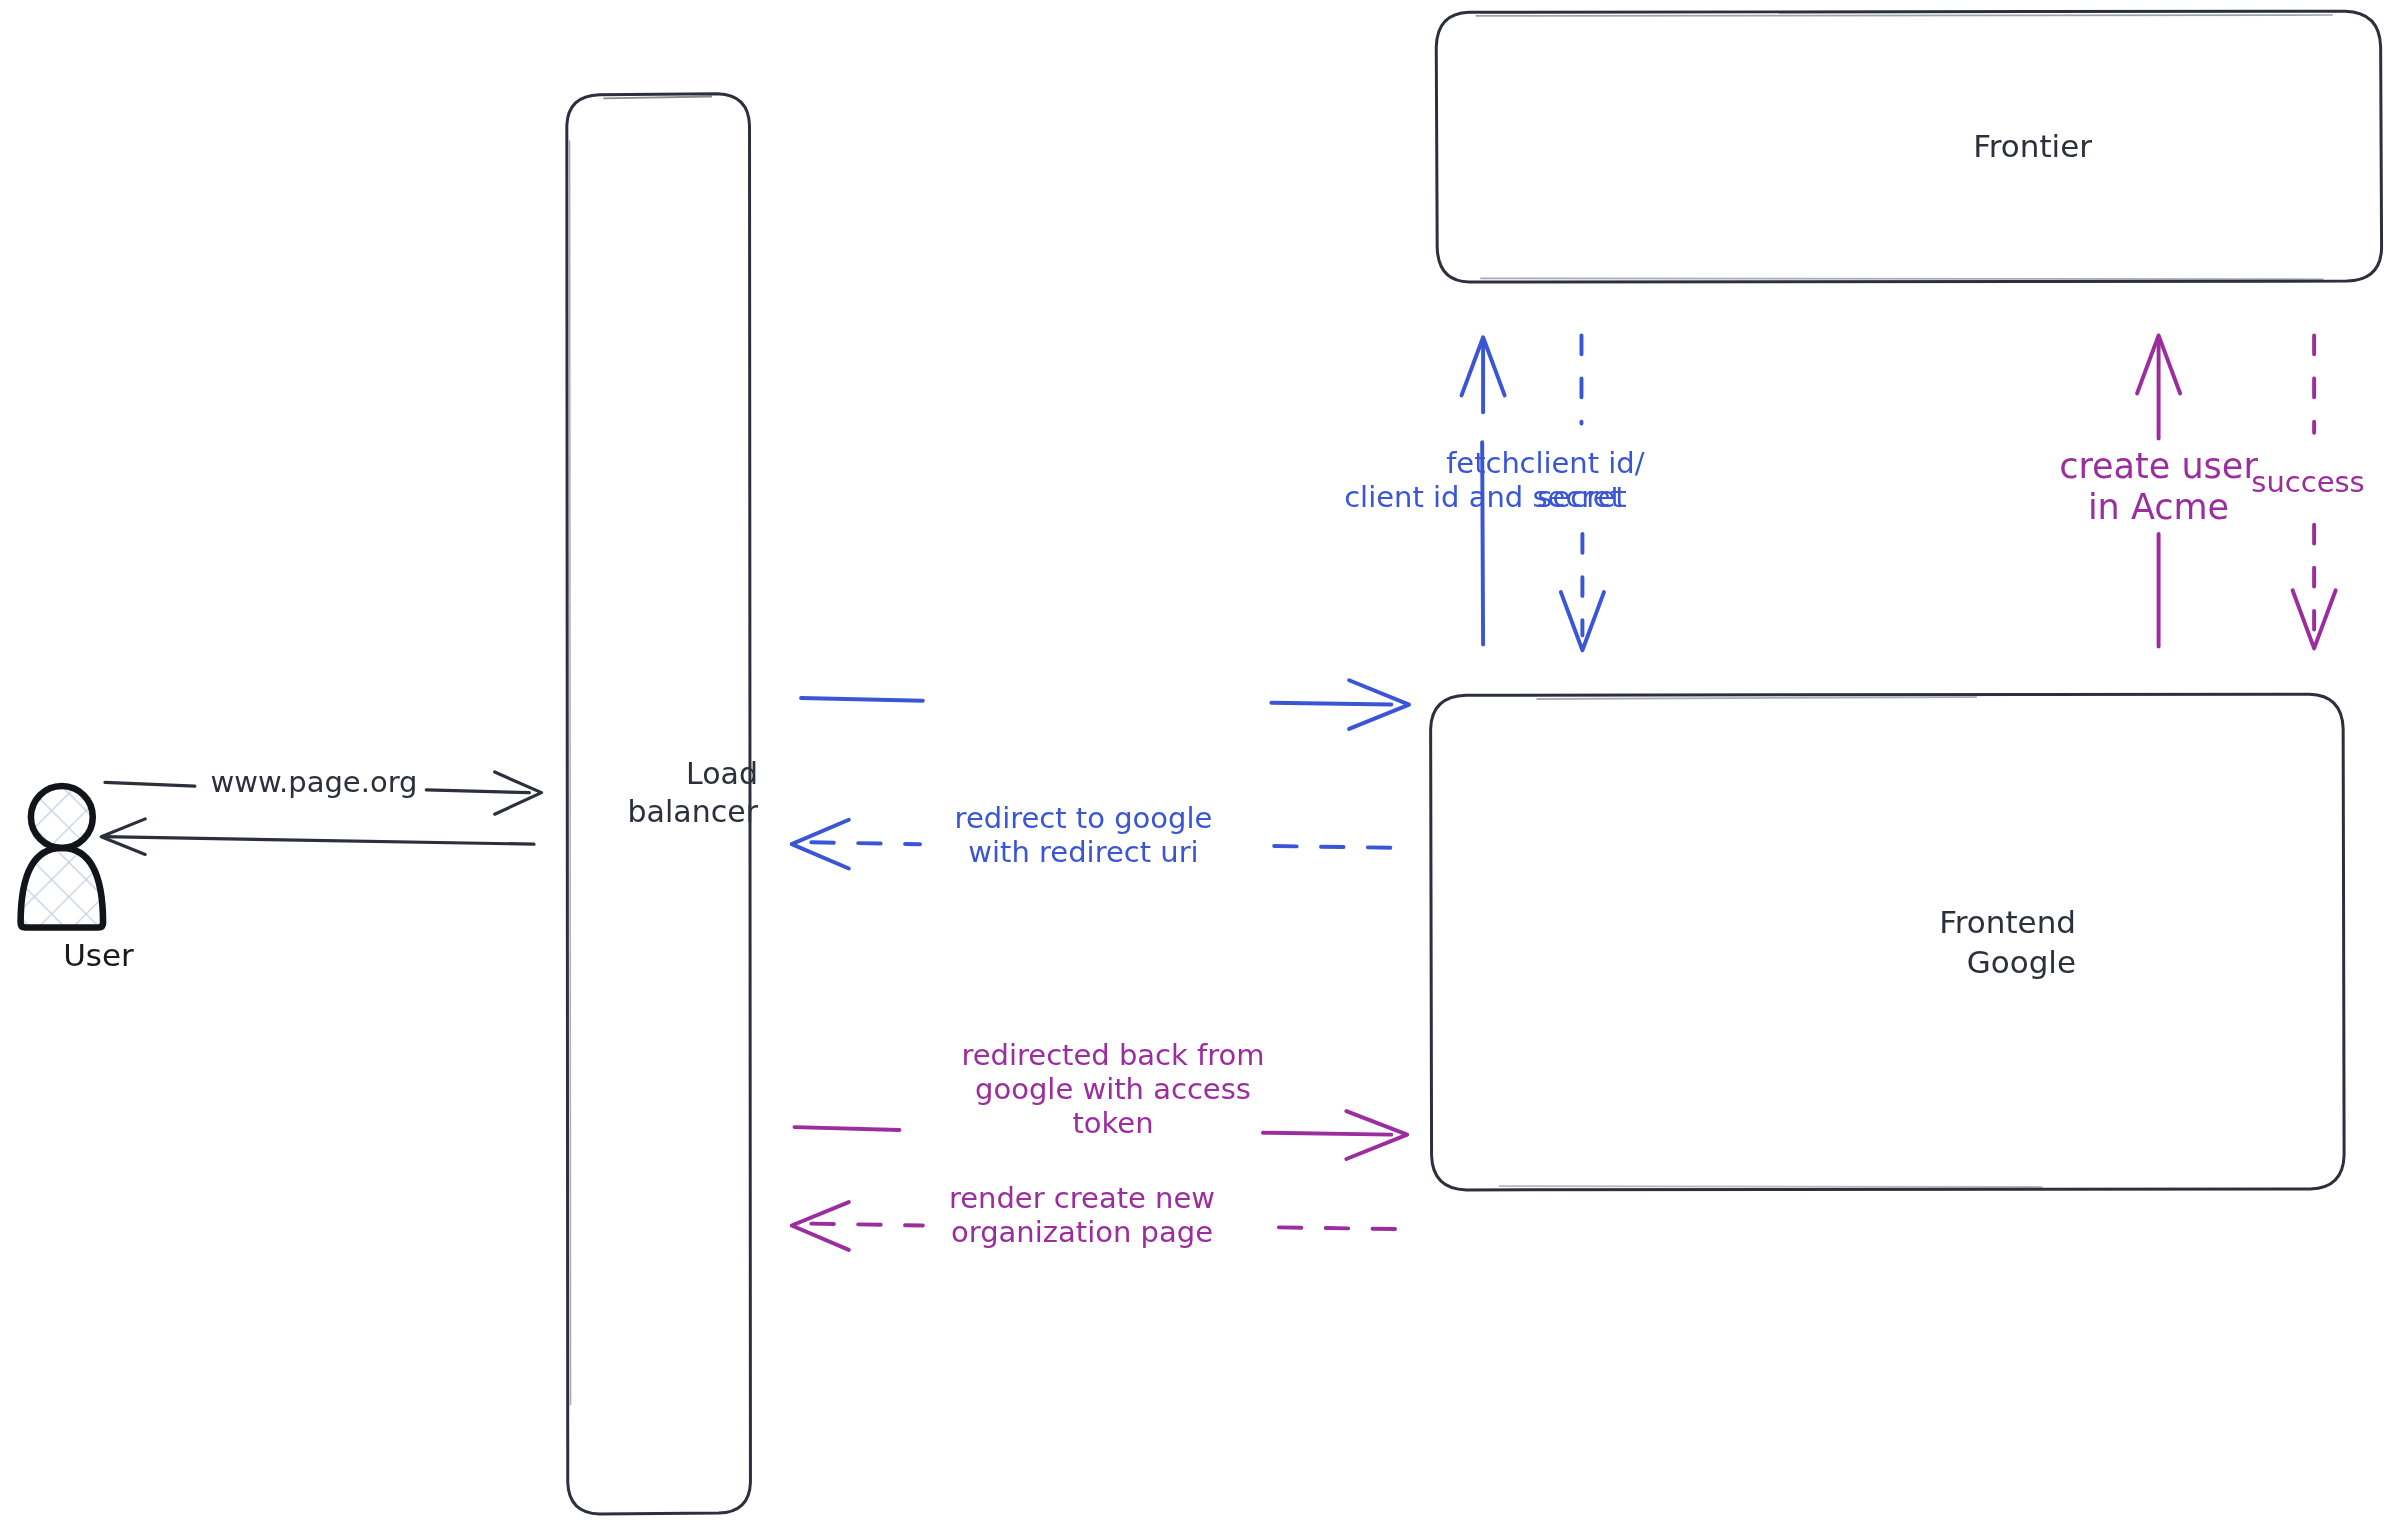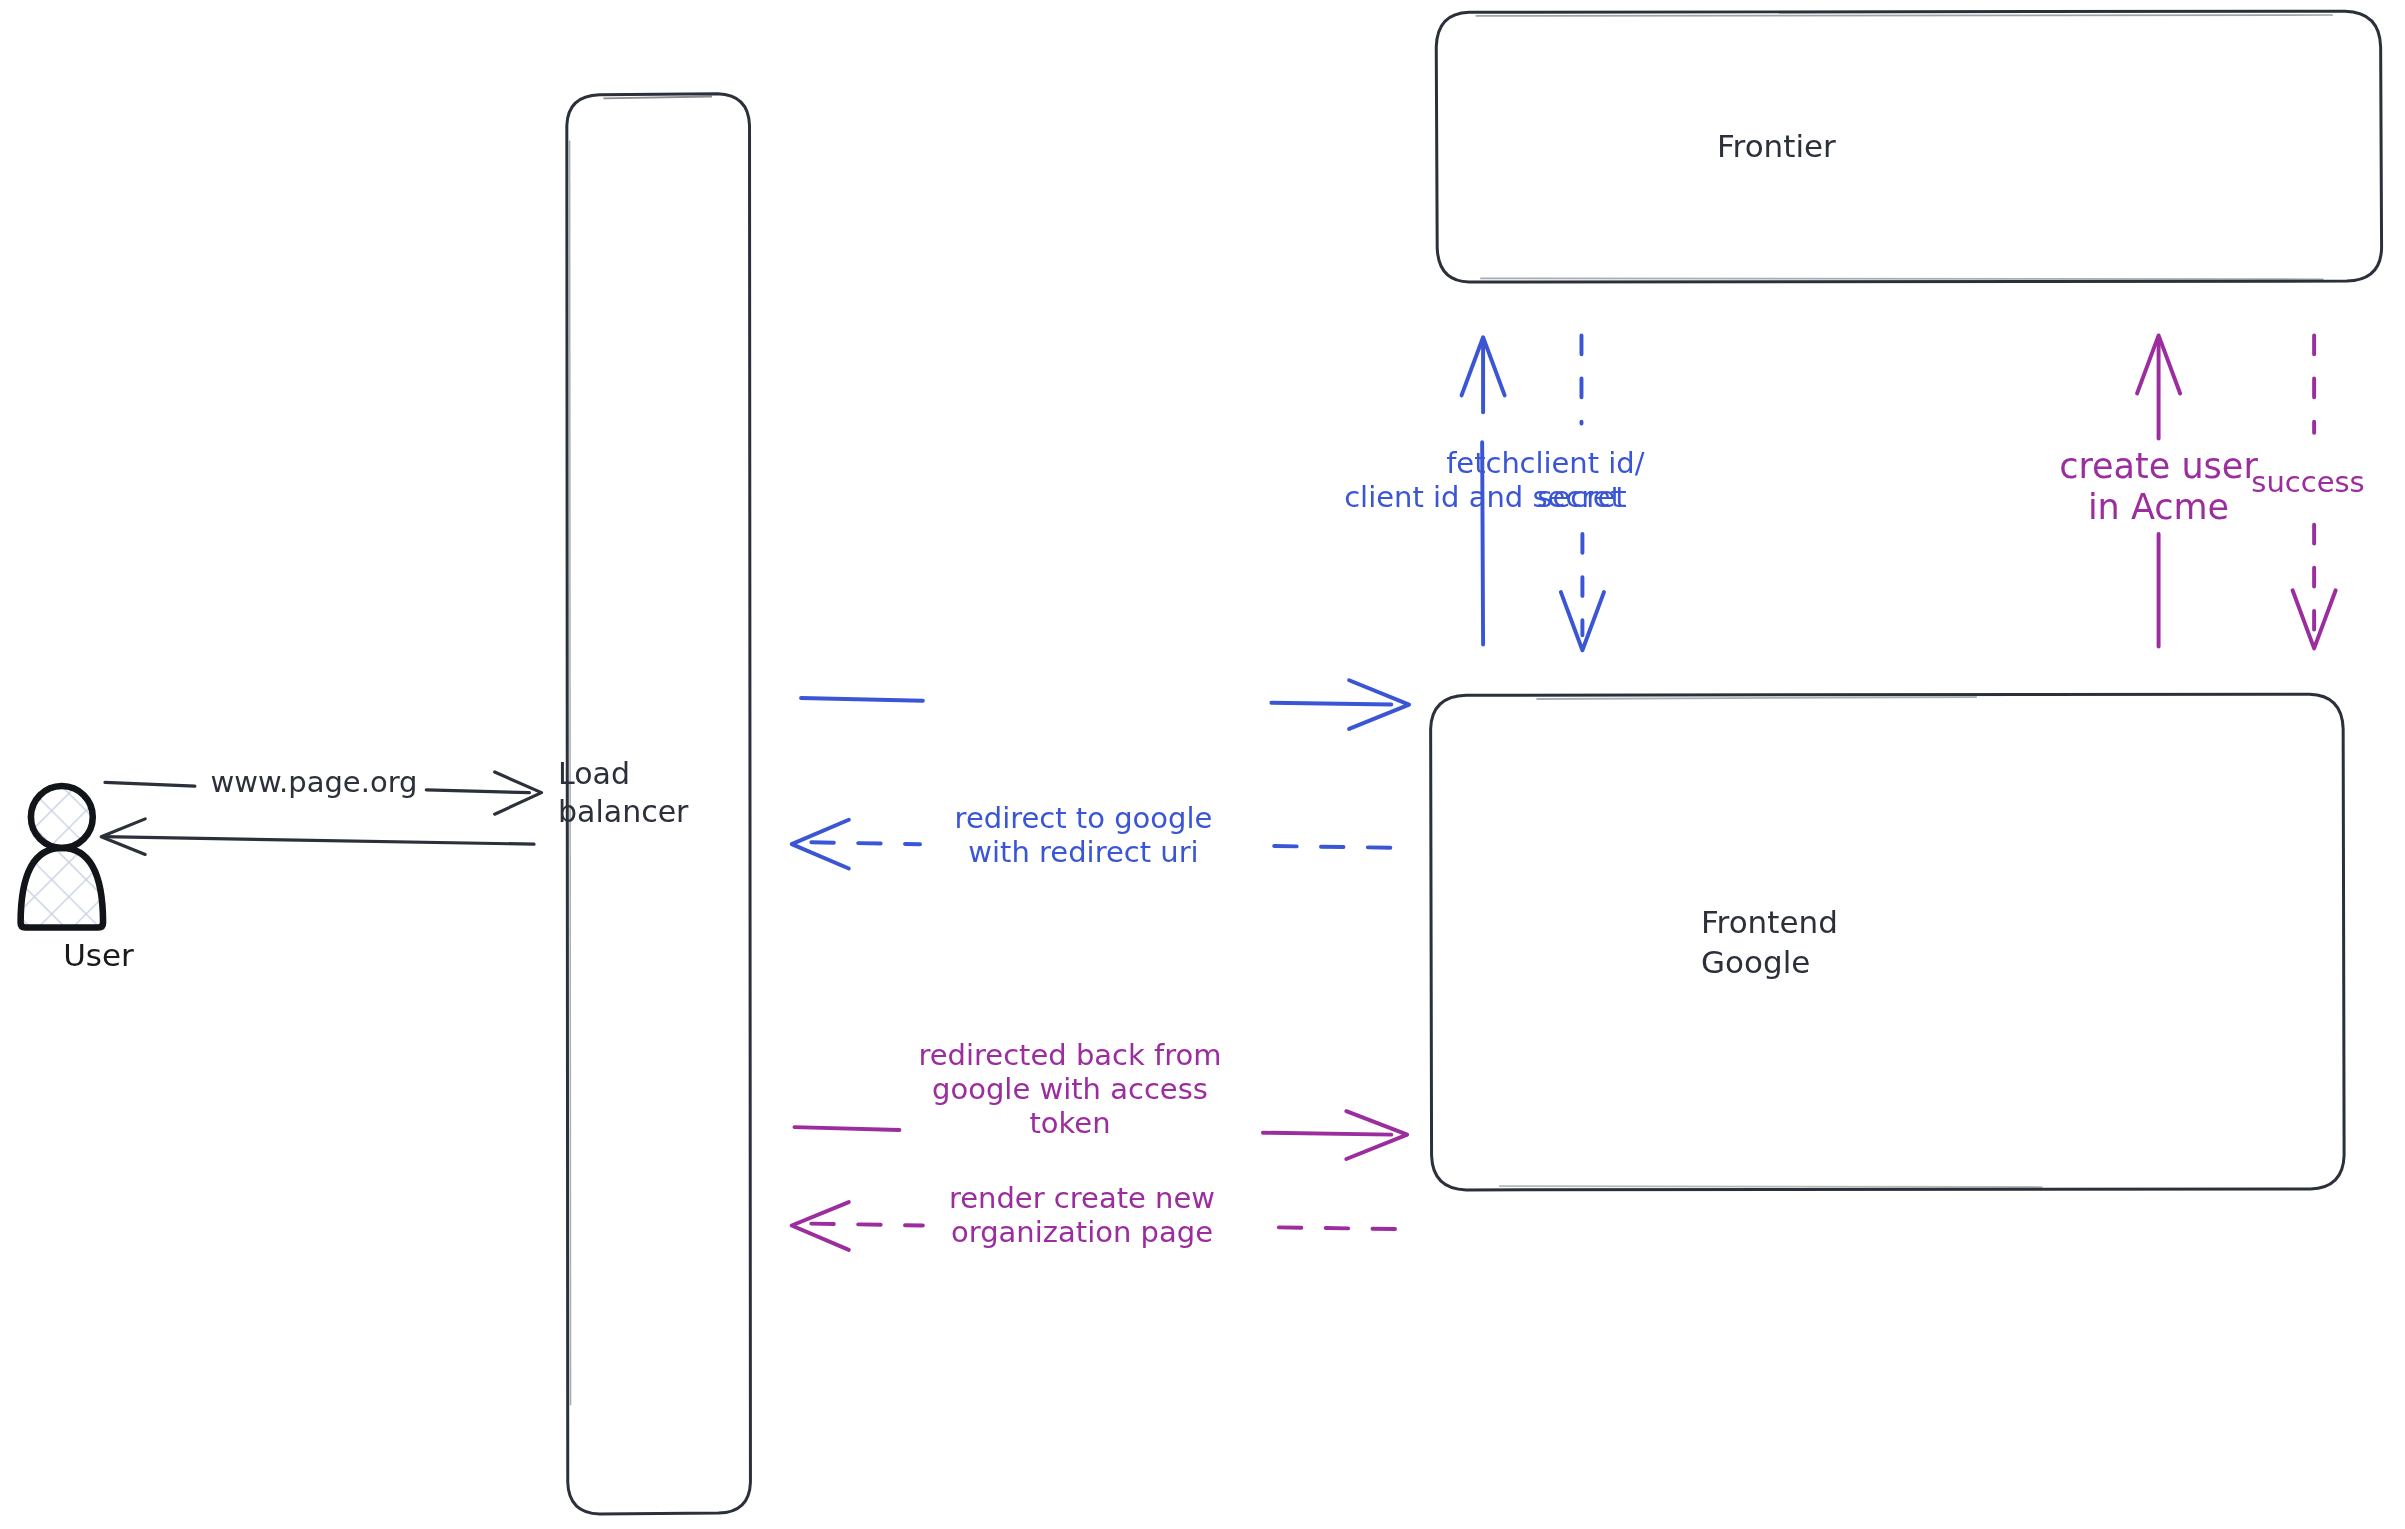--- a/index.html
+++ b/index.html
@@ -19,21 +19,21 @@
   }
   svg.layer {
     position: absolute;
     top: 0;
     left: 0;
     width: 2405px;
     height: 1530px;
   }
   .node-label {
     position: absolute;
-    text-align: left;
+    text-align: right;
     color: #2b303b;
     font-family: "DejaVu Sans", sans-serif;
     line-height: 1.28;
     white-space: pre-line;
     pointer-events: none;
   }
   .edge-label {
     position: absolute;
     text-align: center;
     font-family: "DejaVu Sans", sans-serif;
@@ -156,21 +156,21 @@
 Google</div>
 
   <div class="actor-label" style="left:0px; top:937px; width:125px; font-size:31px;padding-left:36px;">User</div>
 
   <div class="edge-label dark" style="left:150px; top:765px; width:328px; font-size:29px;">www.page.org</div>
 
 
   <div class="edge-label blue" style="left:896px; top:801px; width:375px; font-size:29px;">redirect to google
 with redirect uri</div>
 
-  <div class="edge-label purple" style="left:871px; top:1038px; width:398px; font-size:29px;">redirected back from
+  <div class="edge-label purple" style="left:914px; top:1038px; width:398px; font-size:29px;">redirected back from
 google with access
 token</div>
 
   <div class="edge-label blue" style="left:1286px; top:446px; width:394px; font-size:29px;">fetch
 client id and secret</div>
 
   <div class="edge-label purple" style="left:890px; top:1181px; width:384px; font-size:29px;">render create new
 organization page</div>
 
   <div class="edge-label blue" style="left:1478px; top:446px; width:208px; font-size:29px;">client id/

